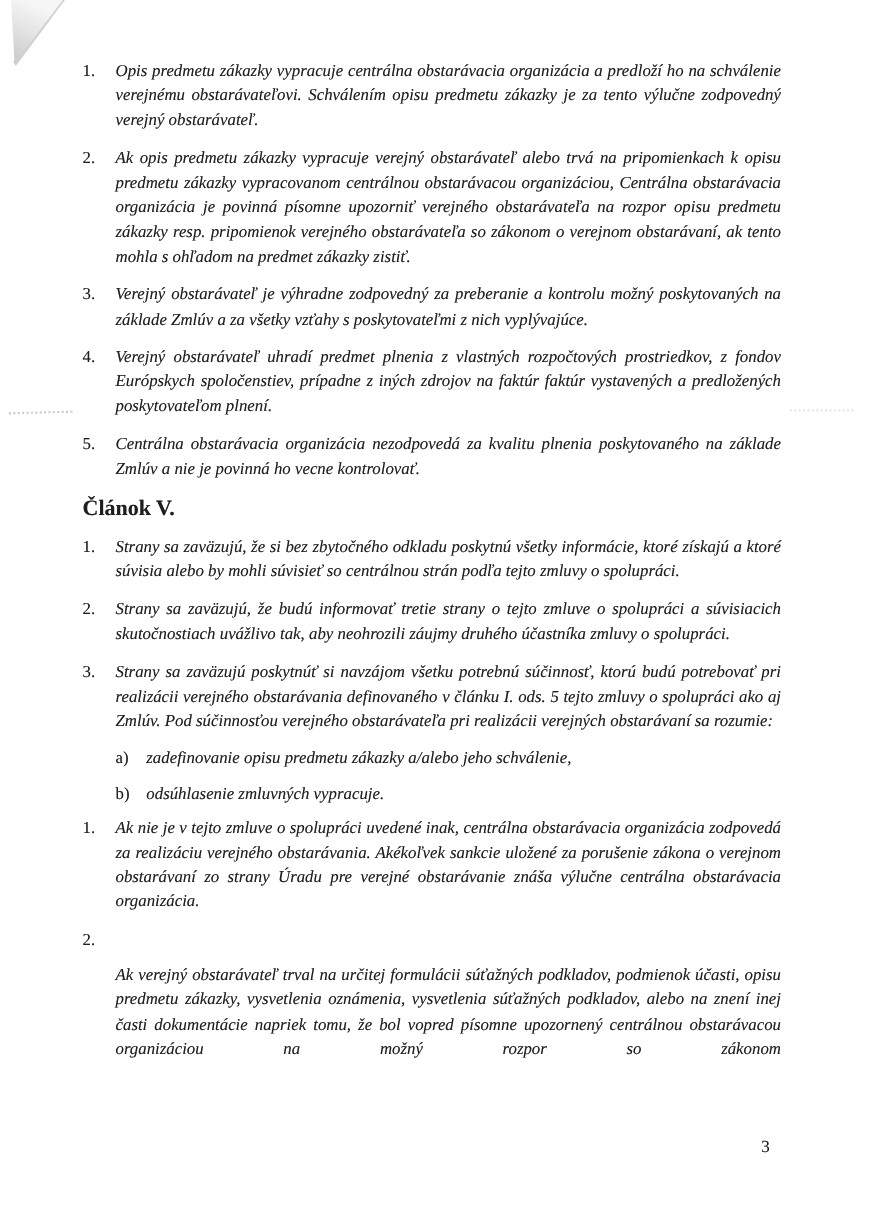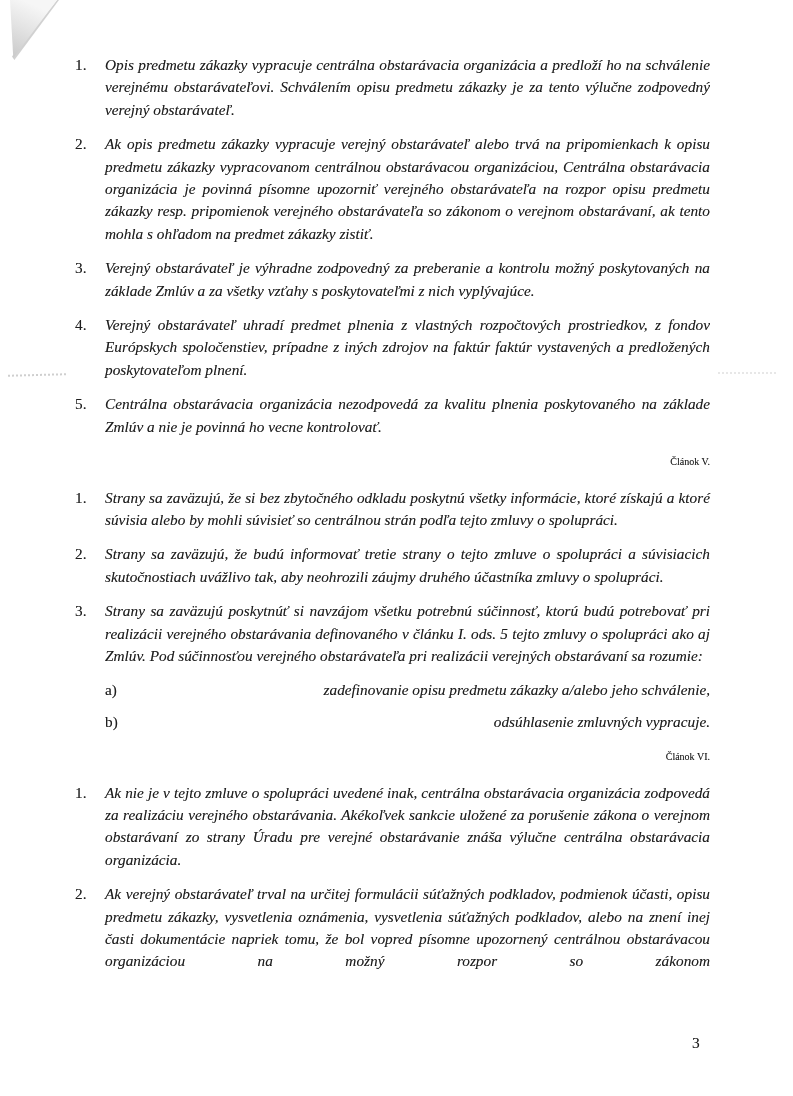--- a/index.html
+++ b/index.html
@@ -51,26 +51,26 @@
   .li .text {
     flex: 1;
     text-align: justify;
     font-style: italic;
   }
   .li.sub {
     margin-left: 30px;
     margin-bottom: 9px;
   }
   .li.sub .marker { flex: 0 0 28px; width: 28px; }
-  .li.sub .text { text-align: right; }
-  .li.justify-last .text { text-align-last: justify; }
+  .li.sub .text { text-align: left; }
+  .li.justify-last .text { text-align-last: justify; margin-top: 32px; }
   .heading {
-    text-align: right;
-    font-weight: normal;
-    font-size: 10px;
+    text-align: left;
+    font-weight: bold;
+    font-size: 20px;
     margin: 13px 0 13px 0;
     line-height: 22.4px;
   }
   .page-number {
     position: absolute;
     left: 692px; top: 1034px;
     font-size: 15.5px;
     text-shadow: 0 0 .5px rgba(30,30,30,.45);
   }
   
@@ -136,21 +136,20 @@
 
     <div class="li sub">
       <span class="marker">a)</span>
       <span class="text">zadefinovanie opisu predmetu zákazky a/alebo jeho schválenie,</span>
     </div>
     <div class="li sub">
       <span class="marker">b)</span>
       <span class="text">odsúhlasenie zmluvných vypracuje.</span>
     </div>
 
-    <div class="heading">Článok VI.</div>
 
     <div class="li">
       <span class="marker">1.</span>
       <span class="text">Ak nie je v tejto zmluve o spolupráci uvedené inak, centrálna obstarávacia organizácia zodpovedá za realizáciu verejného obstarávania. Akékoľvek sankcie uložené za porušenie zákona o verejnom obstarávaní zo strany Úradu pre verejné obstarávanie znáša výlučne centrálna obstarávacia organizácia.</span>
     </div>
     <div class="li justify-last">
       <span class="marker">2.</span>
       <span class="text">Ak verejný obstarávateľ trval na určitej formulácii súťažných podkladov, podmienok účasti, opisu predmetu zákazky, vysvetlenia oznámenia, vysvetlenia súťažných podkladov, alebo na znení inej časti dokumentácie napriek tomu, že bol vopred písomne upozornený centrálnou obstarávacou organizáciou na možný rozpor so zákonom</span>
     </div>
 

